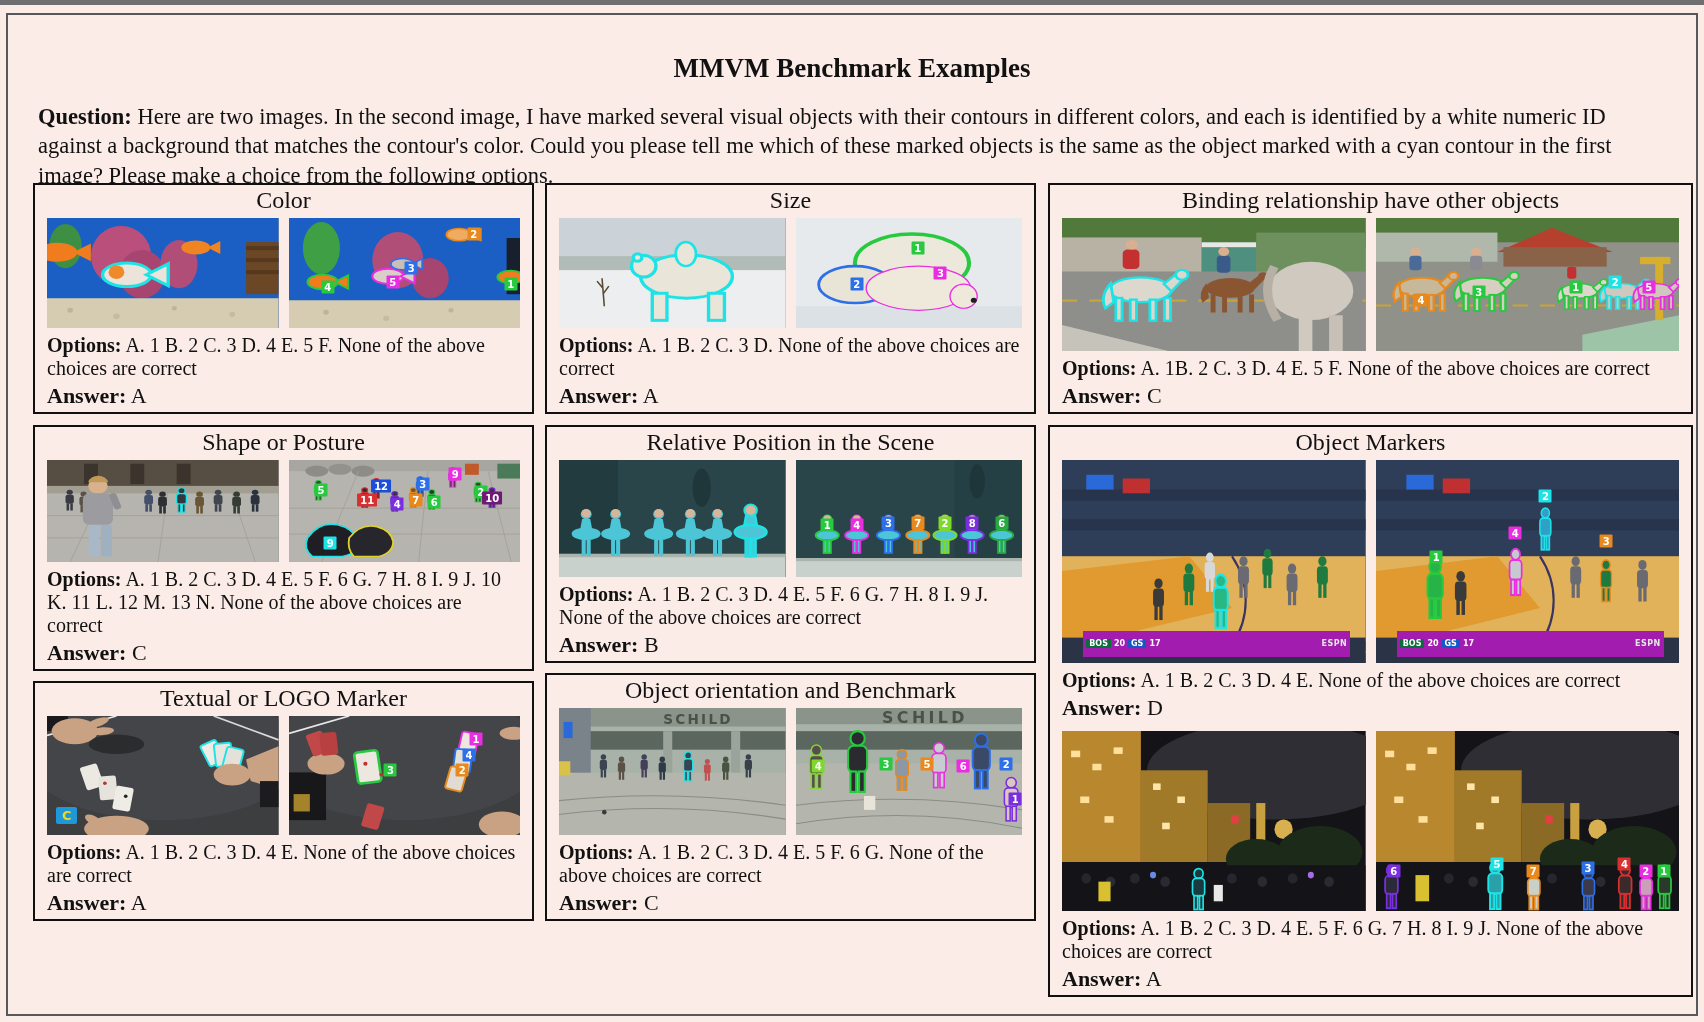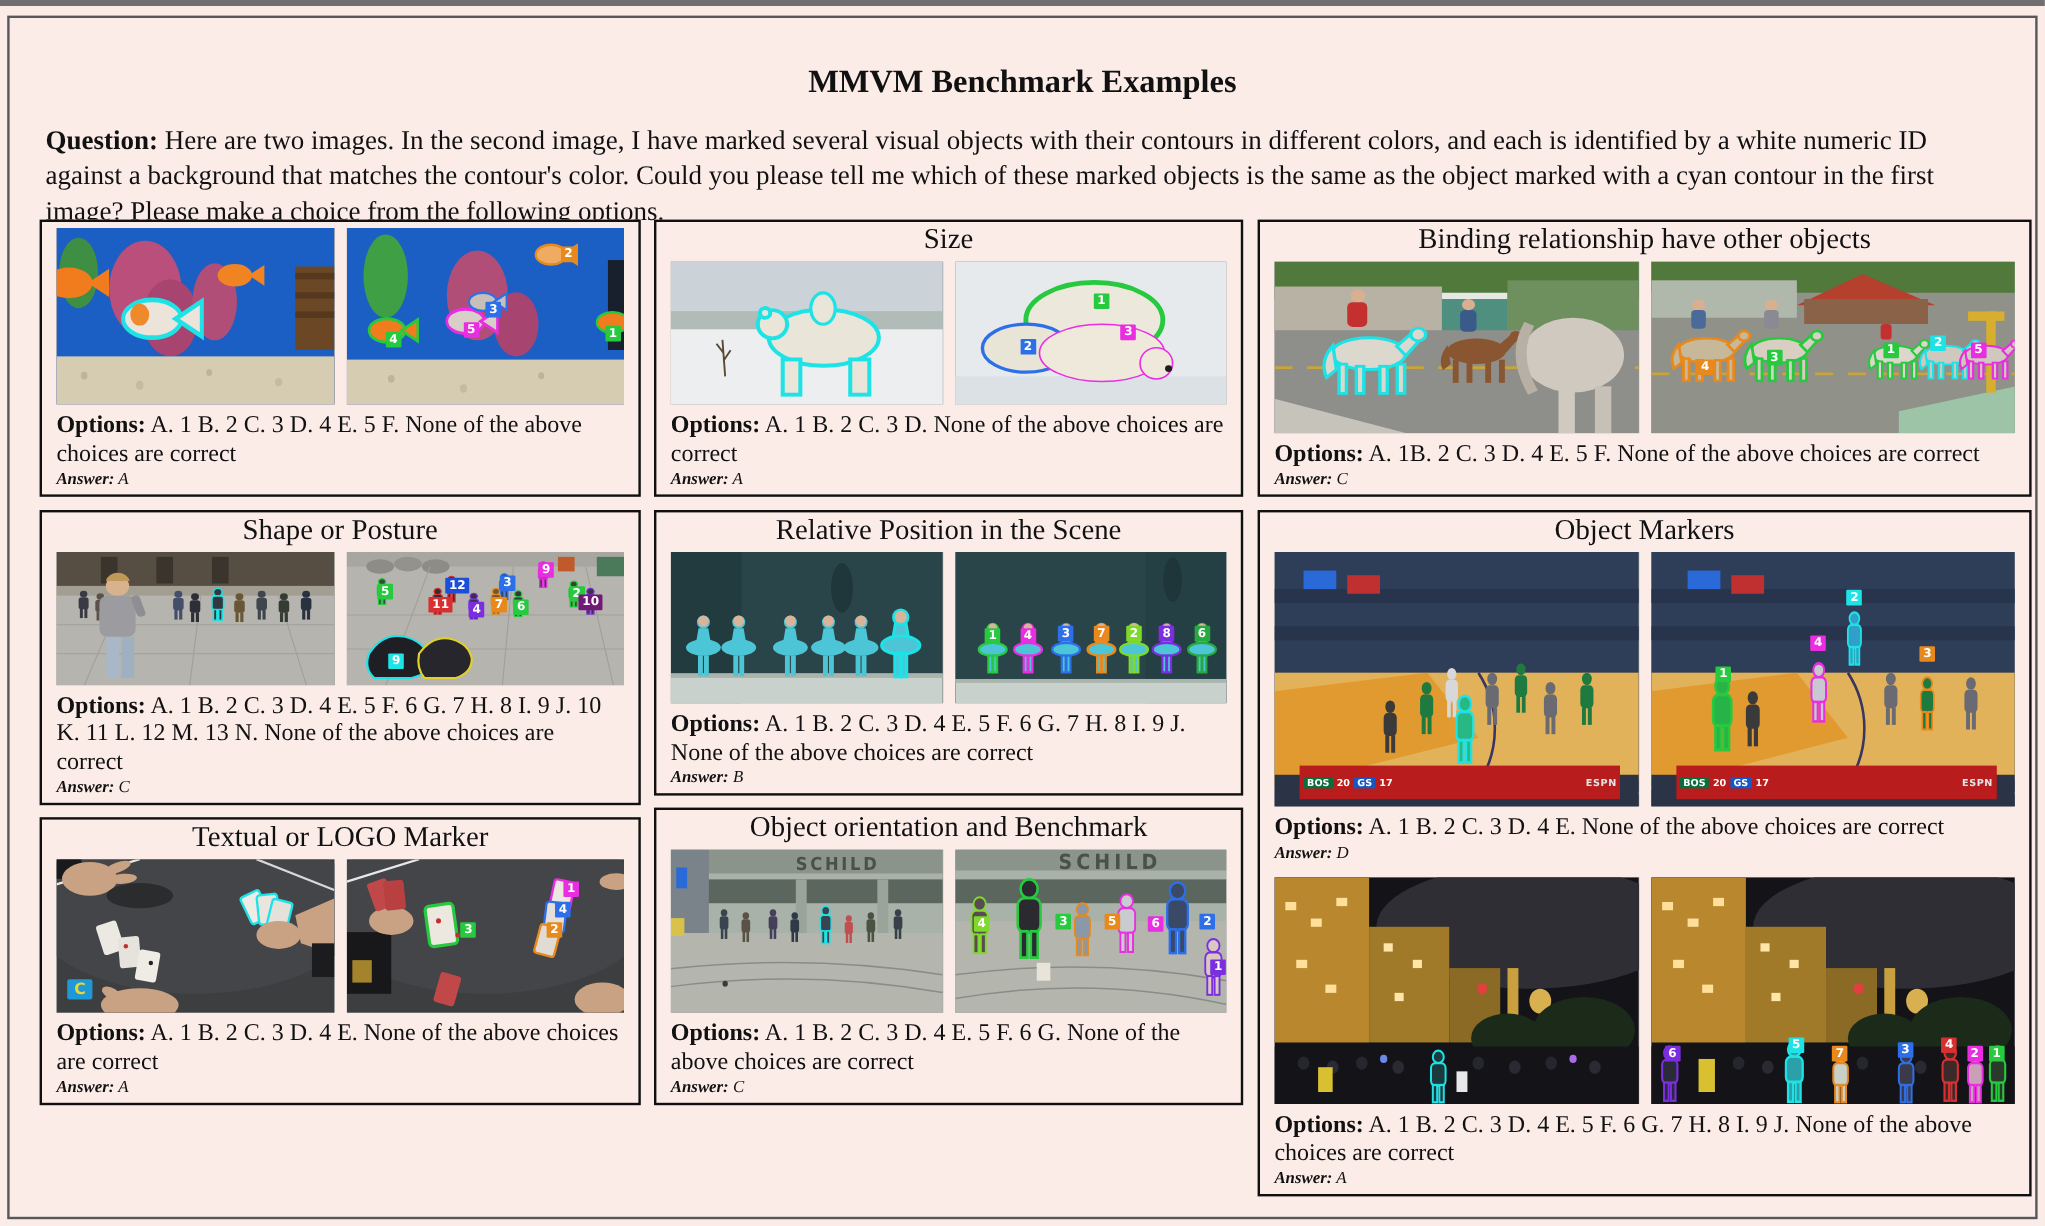--- a/index.html
+++ b/index.html
@@ -8,25 +8,25 @@
   .frame{position:absolute;left:6px;top:8px;right:6px;bottom:6px;border:2px solid #58585c;pointer-events:none;}
   .main-title{position:absolute;top:30px;left:0;width:100%;text-align:center;font-size:27px;}
   .question{position:absolute;top:74px;left:38px;width:1630px;font-size:22.5px;line-height:1.33;}
   .question b{font-weight:bold;}
   .card{position:absolute;box-sizing:border-box;border:2.5px solid #101010;background:#fbece7;display:flex;flex-direction:column;padding:2px 10px 4px;}
   .card-title{margin:0;text-align:center;font-size:24px;font-weight:normal;line-height:1.15;}
   .imgrow{display:flex;gap:10px;flex:1;min-height:0;margin:3px 2px 2px;}
   .img{position:relative;flex:1;overflow:hidden;background:#9a9a9a;}
   .img svg{display:block;width:100%;height:100%;}
   .opts{margin:4px 2px 0;font-size:20px;line-height:1.17;}
-  .ans{margin:2px 2px 0;font-size:14px;line-height:1.15;font-style:italic;}
+  .ans{margin:2px 2px 0;font-size:22px;line-height:1.15;}
   .lbl{font-weight:bold;}
   .pair{display:flex;flex-direction:column;flex:1;min-height:0;}
   .badge{position:absolute;transform:translate(-50%,-50%);color:#fff;font:bold 10px/13px "DejaVu Sans",sans-serif;padding:0 3px;border-radius:1px;white-space:nowrap;}
-  .sb{position:absolute;left:7%;right:5%;bottom:3%;height:13%;min-height:11px;background:#b91c1c;display:flex;align-items:center;gap:3px;font:bold 8px "DejaVu Sans",sans-serif;color:#fff;padding:0 3px;box-sizing:border-box;}
+  .sb{position:absolute;left:7%;right:5%;bottom:3%;height:13%;min-height:11px;background:#a21caf;display:flex;align-items:center;gap:3px;font:bold 8px "DejaVu Sans",sans-serif;color:#fff;padding:0 3px;box-sizing:border-box;}
   .sb-bos{background:#0a6e3c;padding:0 3px;}
   .sb-gs{background:#1458c8;padding:0 3px;}
   .sb-score{color:#fff;}
   .sb-net{margin-left:auto;color:#e6e6e6;letter-spacing:.5px;}
   .clogo{position:absolute;left:4%;bottom:9%;width:21px;height:17px;background:#1f98d8;color:#ecd82a;font:bold 13px/17px "DejaVu Sans",sans-serif;text-align:center;border-radius:2px;}
   .defs{position:absolute;width:0;height:0;overflow:hidden;}
 </style>
 </head>
 <body>
 
@@ -76,20 +76,21 @@
 </svg>
 
 <div class="page">
   <div class="frame"></div>
 
   <h1 class="main-title">MMVM Benchmark Examples</h1>
 
   <p class="question"><b>Question:</b> <span>Here are two images. In the second image, I have marked several visual objects with their contours in different colors, and each is identified by a white numeric ID against a background that matches the contour's color. Could you please tell me which of these marked objects is the same as the object marked with a cyan contour in the first image? Please make a choice from the following options.</span></p>
 
   <section class="card" style="left:33px;top:178px;width:501px;height:231px">
+    <h2 class="card-title">Color</h2>
     <div class="imgrow">
       <figure class="img" style="margin:0">
         <svg viewBox="0 0 100 55" preserveAspectRatio="none">
           <rect width="100" height="55" fill="#1c5fc4"></rect>
           <rect x="86" y="12" width="14" height="26" fill="#6b4726"></rect>
           <rect x="86" y="14" width="14" height="2" fill="#55381e"></rect>
             <rect x="86" y="20" width="14" height="2" fill="#55381e"></rect>
             <rect x="86" y="26" width="14" height="2" fill="#55381e"></rect>
           <ellipse cx="8" cy="14" rx="7" ry="11" fill="#3e8f43"></ellipse>
           <ellipse cx="32" cy="19" rx="13" ry="15" fill="#bb4f7c"></ellipse>

